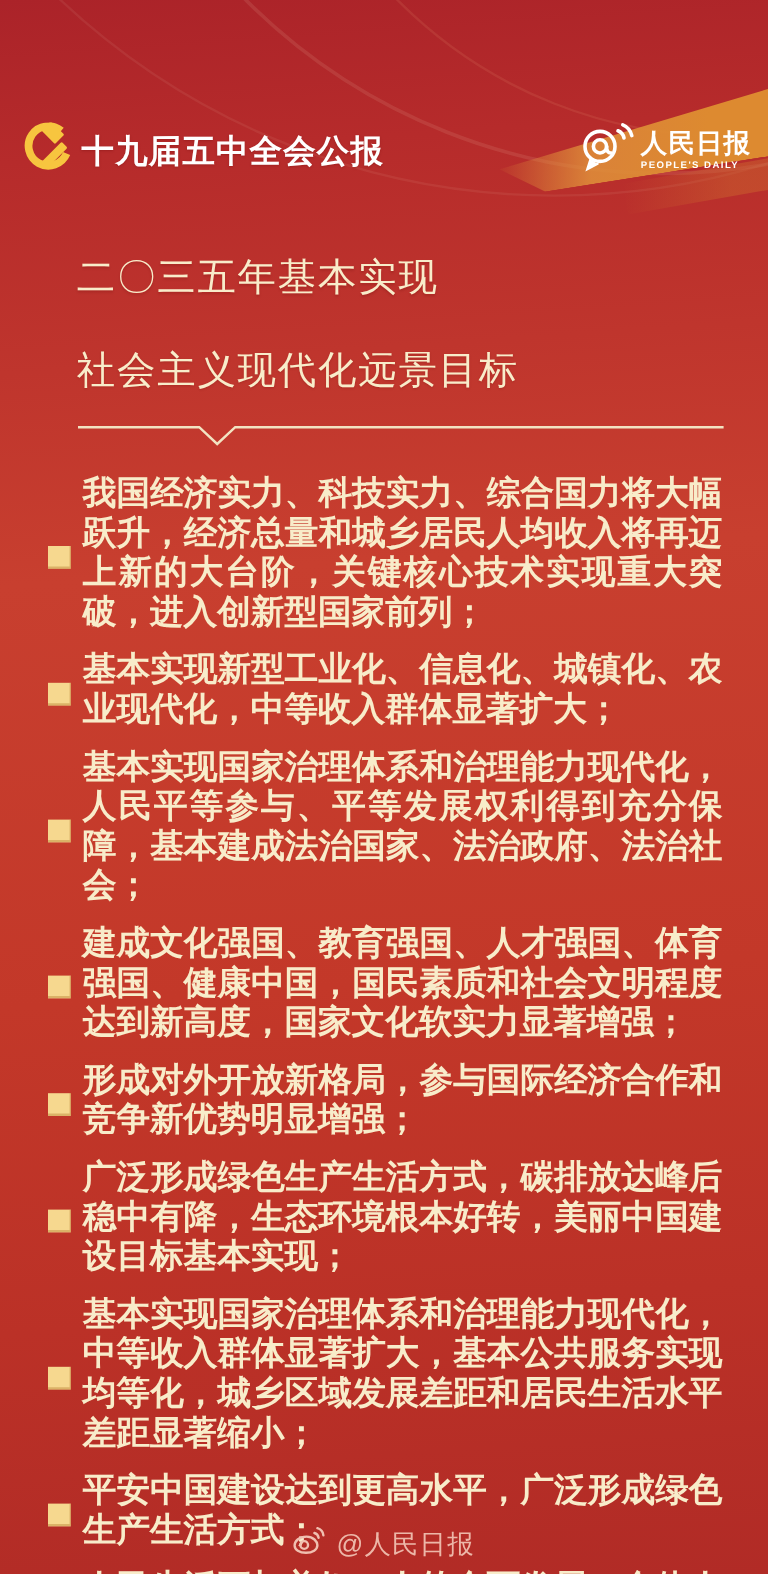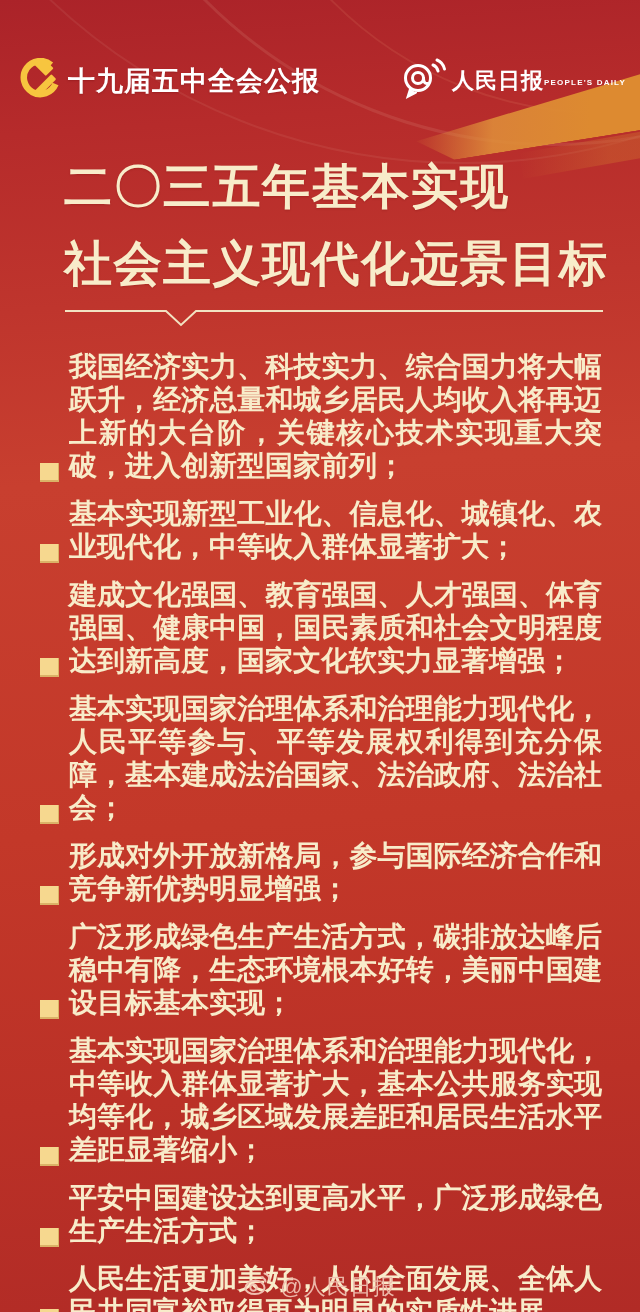--- a/index.html
+++ b/index.html
@@ -62,59 +62,60 @@
     background: linear-gradient(100deg, rgba(210,110,40,0) 0%, rgba(205,105,45,0.45) 60%);
   }
 
   
   .header {
     position: relative;
     display: flex;
     justify-content: space-between;
     align-items: center;
     padding: 58px 14px 0 18px;
+    margin-top: 44px;
   }
   .badge { display: flex; align-items: center; gap: 8px; }
   .badge-label {
     color: #ffffff;
     font-size: 27px;
     font-weight: bold;
     letter-spacing: 1px;
     text-shadow: 0 1px 2px rgba(90,0,0,0.25);
   }
   .pd-logo { display: flex; align-items: center; gap: 5px; color: #fff; }
-  .pd-logo-text { display: flex; line-height: 1; align-items: center; }
+  .pd-logo-text { display: flex; flex-direction: column; line-height: 1; }
   .pd-handle { font-size: 22px; font-weight: bold; letter-spacing: 1px; }
   .pd-subtitle { font-size: 8px; letter-spacing: 1.2px; margin-top: 3px; font-weight: bold; }
 
   
   .title-block {
     position: relative;
     margin: 44px 0 0 64px;
     color: #f8ecca;
-    font-size: 48px;
-    font-weight: bold;
+    font-size: 32px;
+    font-weight: normal;
     letter-spacing: 1.5px;
     line-height: 77px;
     font-family: "Liberation Serif", "DejaVu Serif", serif;
     text-shadow: 0 1px 2px rgba(90,0,0,0.2);
   }
 
   .divider { position: relative; display: block; margin-top: 6px; }
 
   
   .goals {
     position: relative;
     list-style: none;
     margin: 20px 38px 0 40px;
     padding: 0;
   }
   .goal {
     display: flex;
-    align-items: flex-end;
+    align-items: center;
     gap: 10px;
     margin-bottom: 15px;
   }
   .goal-bullet {
     flex: none;
     width: 19px; height: 19px;
     margin-top: 6px;
     background: #f6d88f;
     box-shadow: inset -1px -2px 0 rgba(170,110,30,0.35);
   }
@@ -200,25 +201,25 @@
     <li class="goal">
       <span class="goal-bullet"></span>
       <span class="goal-text">我国经济实力、科技实力、综合国力将大幅跃升，经济总量和城乡居民人均收入将再迈上新的大台阶，关键核心技术实现重大突破，进入创新型国家前列；</span>
     </li>
     <li class="goal">
       <span class="goal-bullet"></span>
       <span class="goal-text">基本实现新型工业化、信息化、城镇化、农业现代化，中等收入群体显著扩大；</span>
     </li>
     <li class="goal">
       <span class="goal-bullet"></span>
+      <span class="goal-text">基本实现国家治理体系和治理能力现代化，人民平等参与、平等发展权利得到充分保障，基本建成法治国家、法治政府、法治社会；</span>
+    </li>
+    <li class="goal">
+      <span class="goal-bullet"></span>
       <span class="goal-text">建成文化强国、教育强国、人才强国、体育强国、健康中国，国民素质和社会文明程度达到新高度，国家文化软实力显著增强；</span>
-    </li>
-    <li class="goal">
-      <span class="goal-bullet"></span>
-      <span class="goal-text">基本实现国家治理体系和治理能力现代化，人民平等参与、平等发展权利得到充分保障，基本建成法治国家、法治政府、法治社会；</span>
     </li>
     <li class="goal">
       <span class="goal-bullet"></span>
       <span class="goal-text">形成对外开放新格局，参与国际经济合作和竞争新优势明显增强；</span>
     </li>
     <li class="goal">
       <span class="goal-bullet"></span>
       <span class="goal-text">广泛形成绿色生产生活方式，碳排放达峰后稳中有降，生态环境根本好转，美丽中国建设目标基本实现；</span>
     </li>
     <li class="goal">

